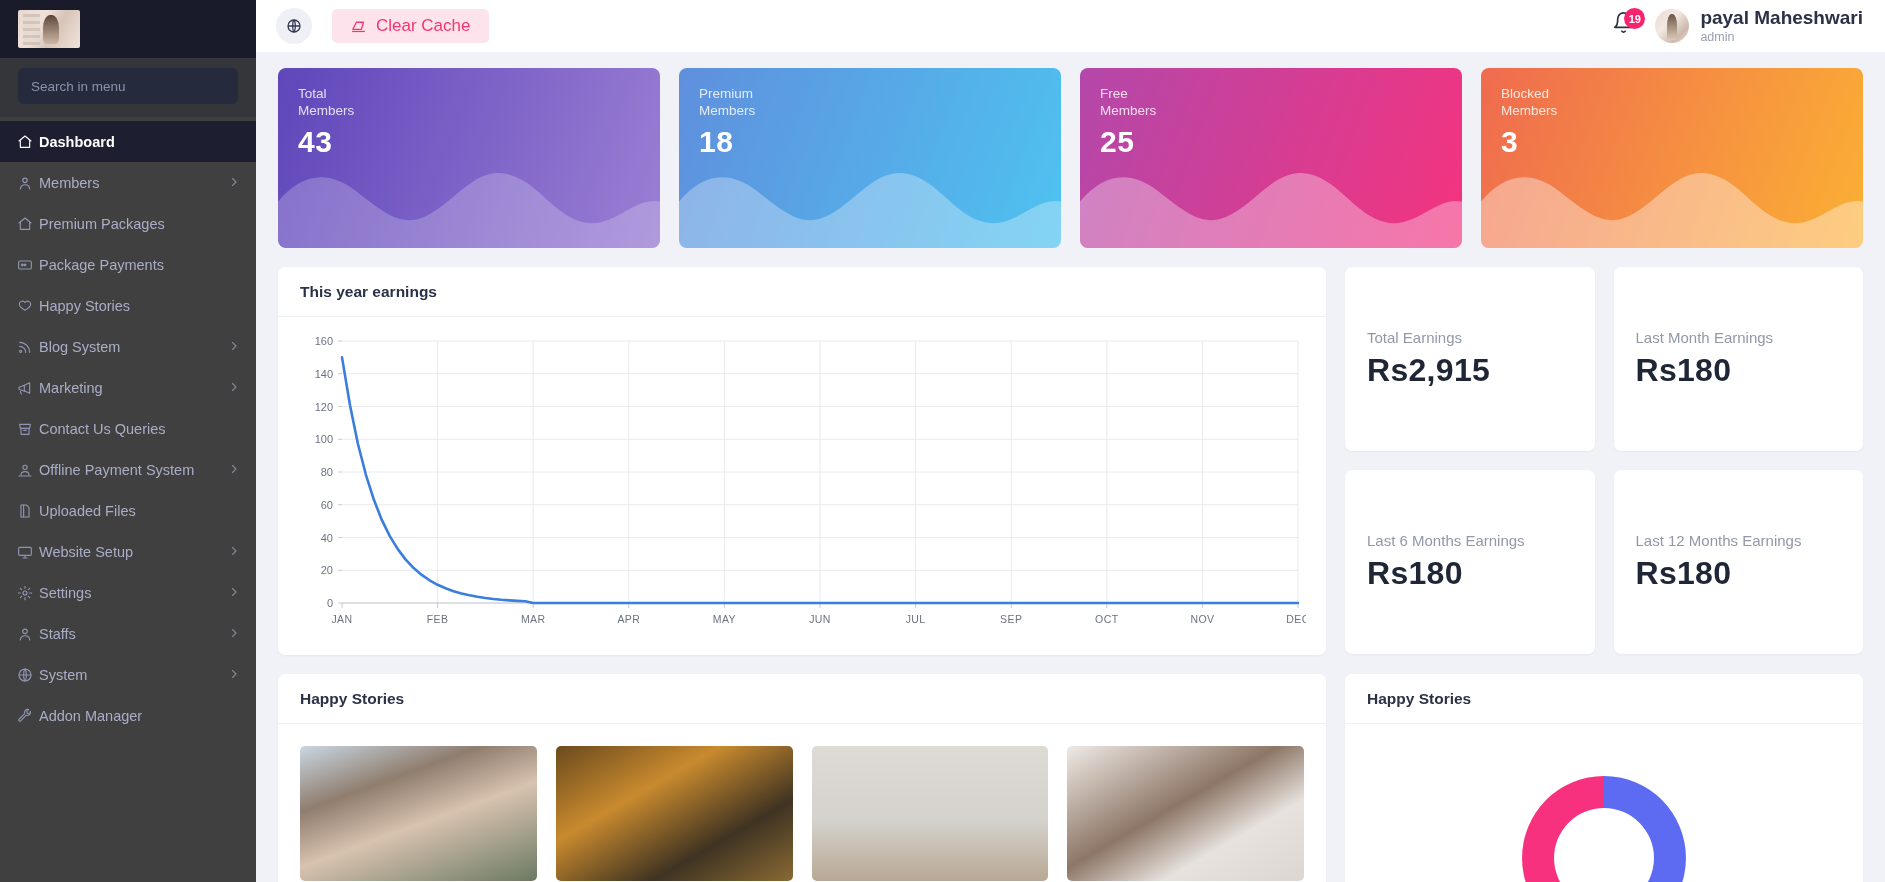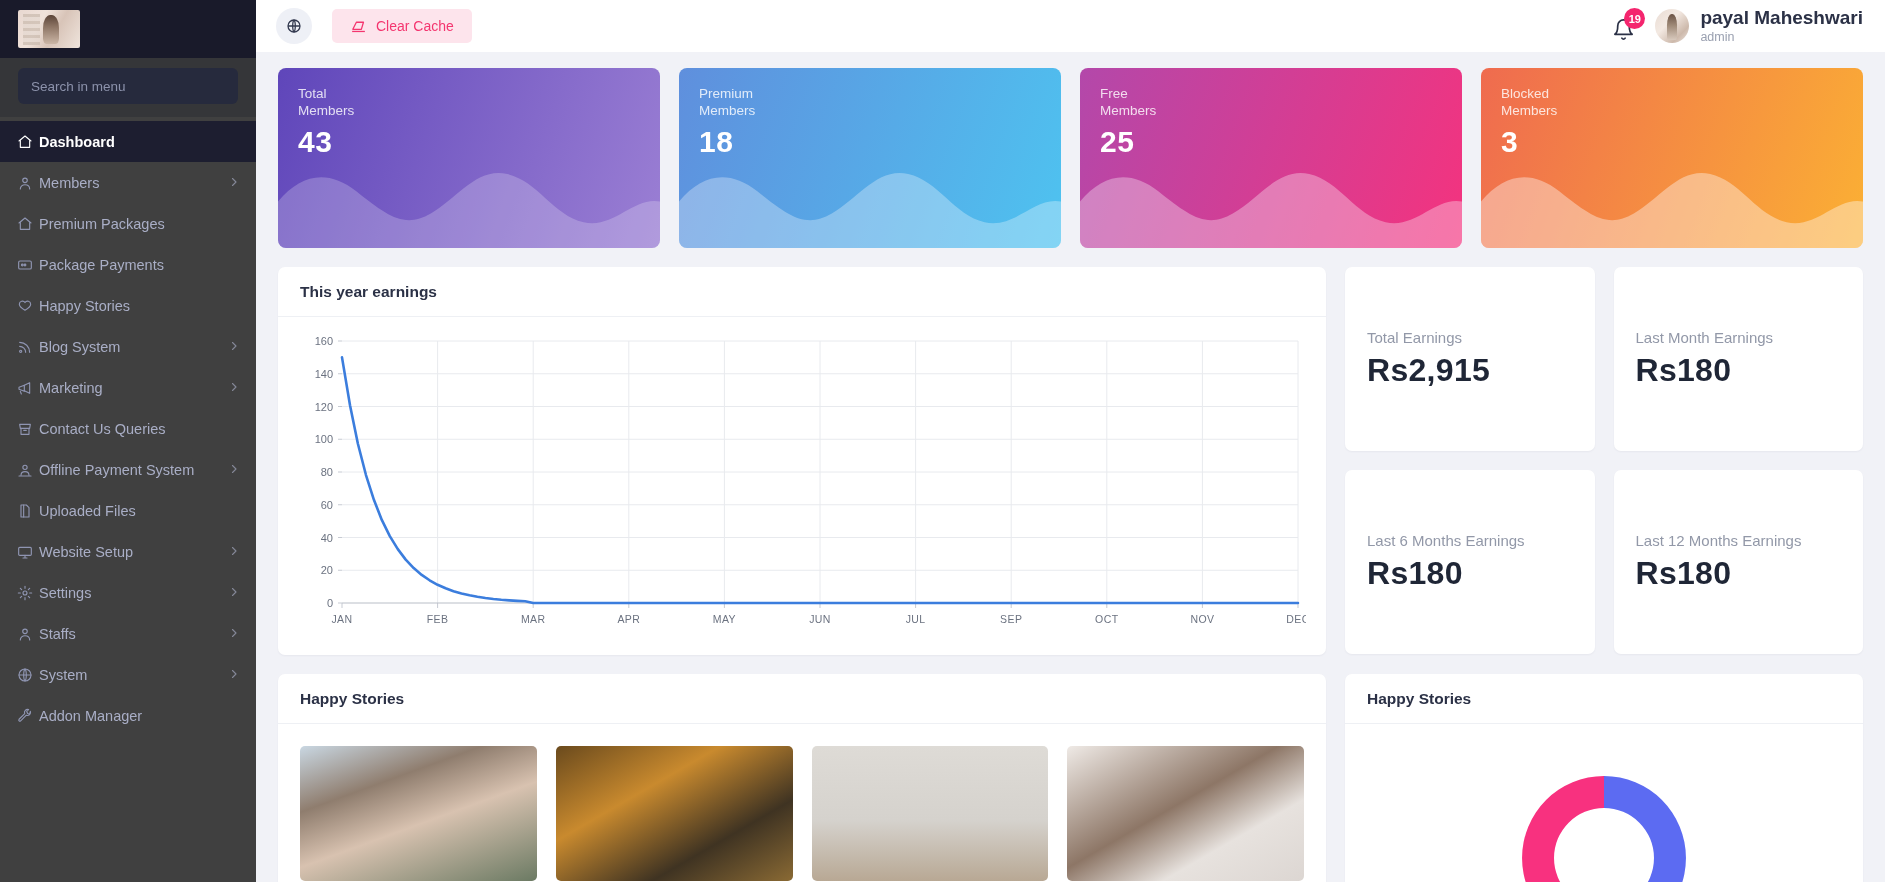--- a/index.html
+++ b/index.html
@@ -60,26 +60,26 @@
     height:52px; background:#ffffff; display:flex; align-items:center;
     padding:0 22px 0 20px; flex:0 0 52px;
   }
   .globe-btn {
     width:36px; height:36px; border-radius:50%; background:#eef0f6;
     display:flex; align-items:center; justify-content:center; color:#32384e; cursor:pointer;
     border:none;
   }
   .clear-cache {
     margin-left:20px; height:34px; border:none; border-radius:5px;
-    background:#fde4ec; color:#f4356f; font-size:14px; font-weight:500;
+    background:#fde4ec; color:#f4356f; font-size:17px; font-weight:500;
     display:flex; align-items:center; gap:9px; padding:0 18px; cursor:pointer;
     font-family:"Liberation Sans", sans-serif;
   }
   .topbar-right { margin-left:auto; display:flex; align-items:center; gap:18px; }
-  .bell-wrap { position:relative; width:28px; height:30px; cursor:pointer; display:flex; align-items:flex-end; justify-content:center; }
+  .bell-wrap { position:relative; width:28px; height:30px; cursor:pointer; display:flex; justify-content:center; }
   .badge {
     position:absolute; top:-3px; right:-8px; min-width:21px; height:21px;
     border-radius:50%; background:#f4256e; color:#fff; font-size:11px; font-weight:bold;
     display:flex; align-items:center; justify-content:center; padding:0 4px;
   }
   .user { display:flex; align-items:center; gap:11px; cursor:pointer; }
   .avatar {
     width:34px; height:34px; border-radius:50%; overflow:hidden; position:relative;
     background:linear-gradient(135deg,#e9dcd4 0%,#f3e9e2 40%,#cdb9ab 75%,#efe6e0 100%);
   }

